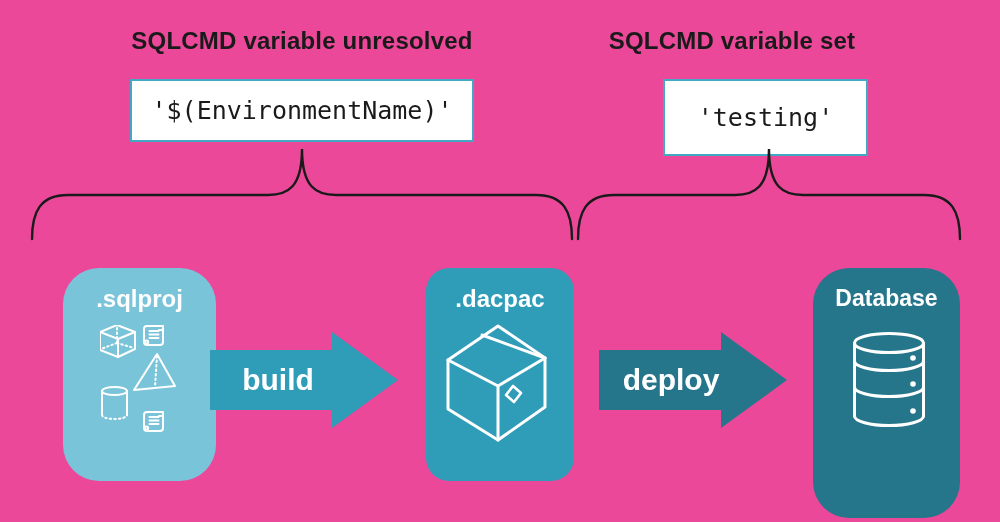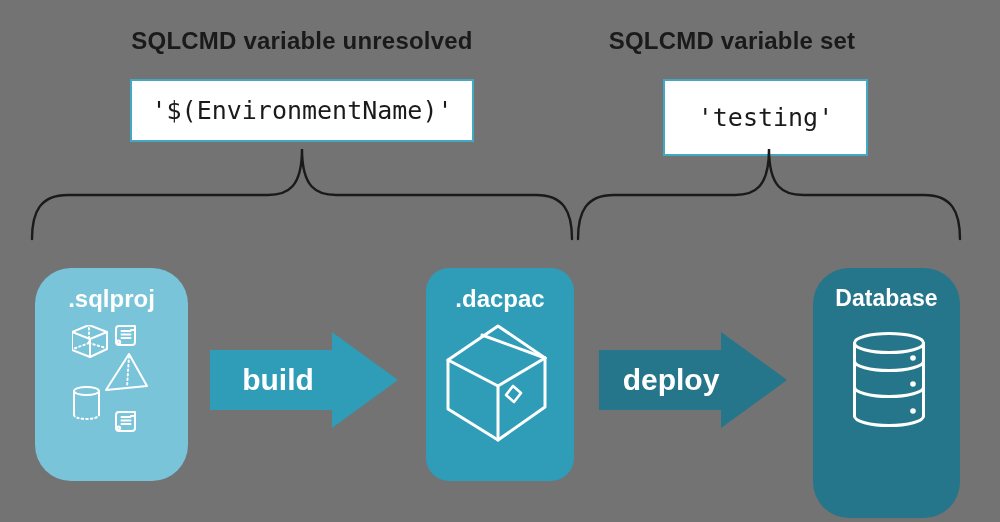--- a/index.html
+++ b/index.html
@@ -1,36 +1,36 @@
 <!DOCTYPE html>
 <html style="--c-sqlproj-fill: #7ac4da; --c-dacpac-fill: #2f9cb8; --c-database-fill: #25758b; --c-code-box-border: #42a8c4; --c-text: #1a1a1a;"><head>
 <meta charset="utf-8">
 <style>
   html,body{margin:0;padding:0;background:#ffffff;}
   .canvas{
-    position:relative;width:1000px;height:522px;background:#737373;overflow:hidden;
+    position:relative;width:1000px;height:522px;background:#ec4899;overflow:hidden;
     font-family:"Liberation Sans",sans-serif;color:var(--c-text,#1a1a1a);
   }
   .abs{position:absolute;}
   .heading{
     font-size:24px;font-weight:700;letter-spacing:.2px;white-space:nowrap;
     transform:translateX(-50%);color:var(--c-text,#1a1a1a);
   }
   .codebox{
     box-sizing:border-box;border:2px solid var(--c-code-box-border,#42a8c4);
     background:#fff;display:flex;align-items:center;justify-content:center;
     font-family:"DejaVu Sans Mono",monospace;font-size:25px;color:var(--c-text,#1a1a1a);
     white-space:nowrap;
   }
   .brace-svg{left:0;top:0;pointer-events:none;}
   .brace{fill:none;stroke:var(--c-text,#1a1a1a);stroke-width:2.4;stroke-linecap:round;}
   .card{
     border-radius:36px;display:block;
   }
-  .card-sqlproj{background:var(--c-sqlproj-fill,#7ac4da);}
+  .card-sqlproj{background:var(--c-sqlproj-fill,#7ac4da);margin-left:28px;}
   .card-dacpac{background:var(--c-dacpac-fill,#2f9cb8);border-radius:23px;}
   .card-database{background:var(--c-database-fill,#25758b);}
   .card-label{
     text-align:center;color:#fff;font-weight:700;font-size:24px;padding-top:17px;
     white-space:nowrap;
   }
   .card-database .card-label{font-size:23px;}
   .arrow-build polygon{fill:var(--c-dacpac-fill,#2f9cb8);}
   .arrow-deploy polygon{fill:var(--c-database-fill,#25758b);}
   .arrow-label{

